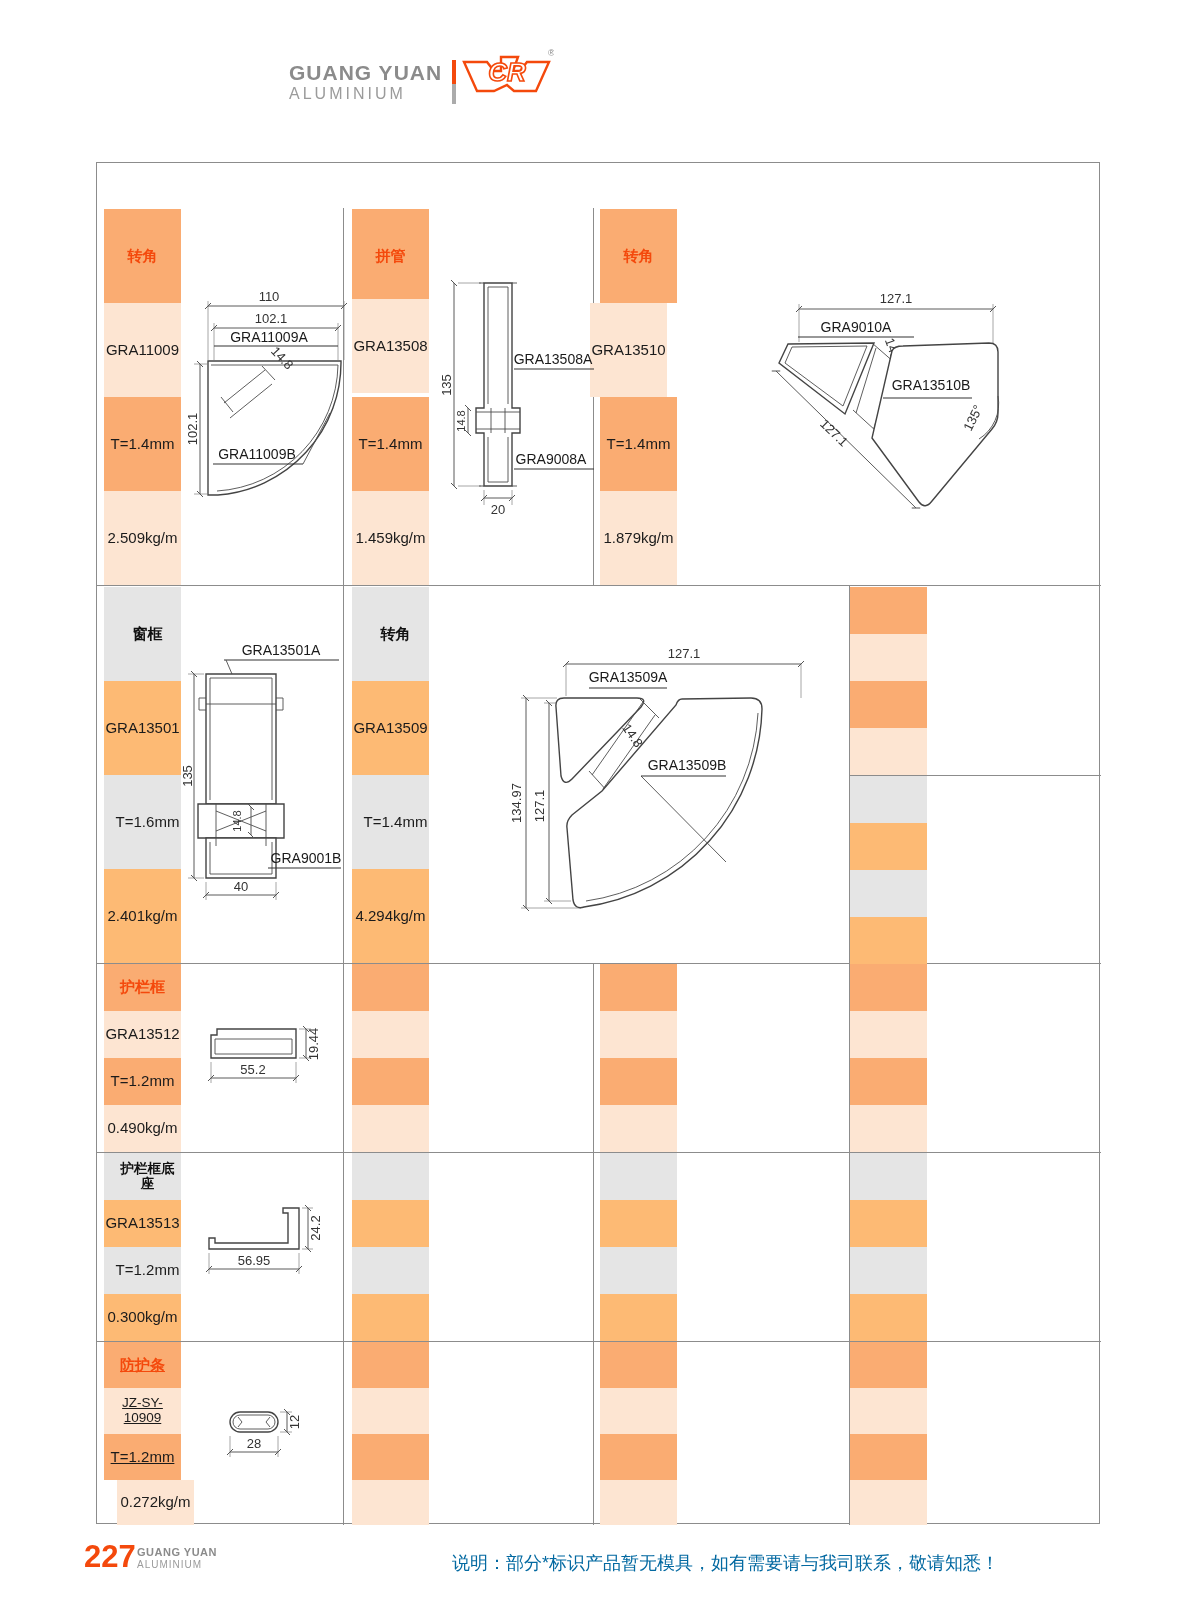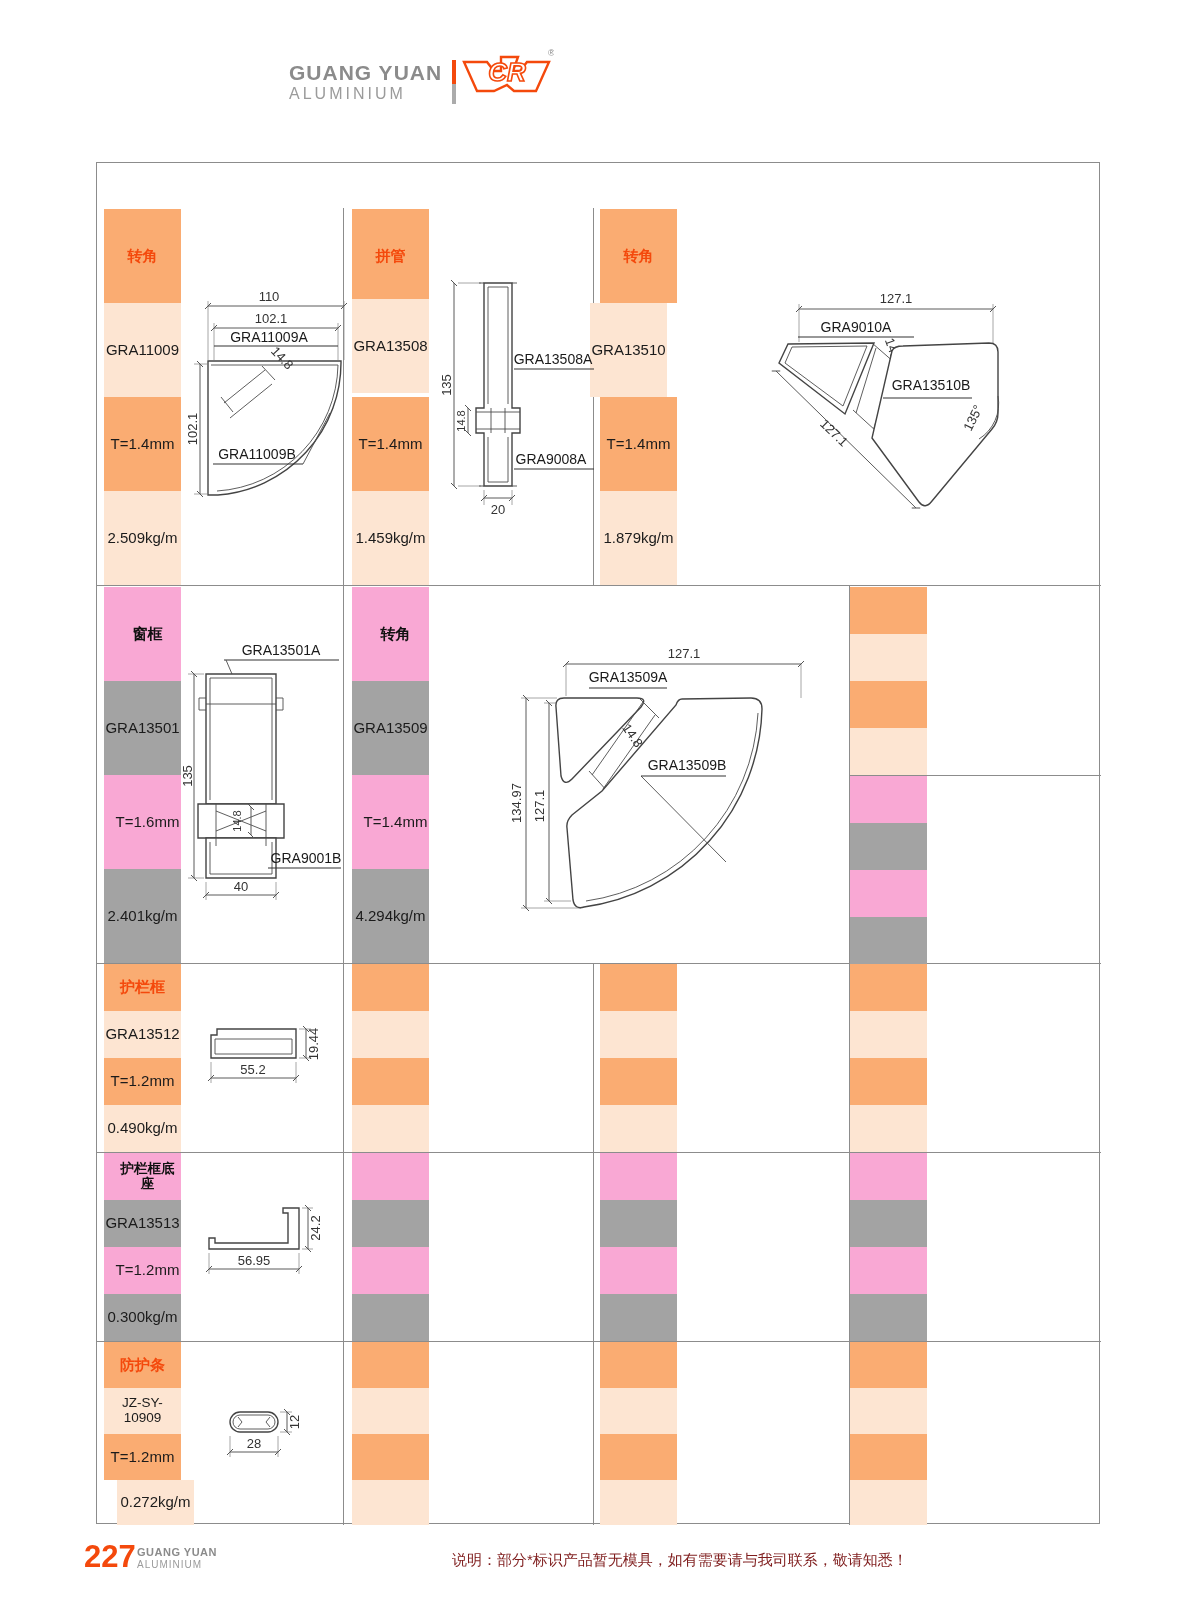--- a/index.html
+++ b/index.html
@@ -13,23 +13,23 @@
   .brand-divider { position:absolute; left:452px; top:60px; width:4px; height:44px;
                    background:linear-gradient(#F4490C 0 55%, #ababab 55% 100%); }
   .cr-logo { position:absolute; left:462px; top:48px; }
 
   
   .catalog { position:absolute; left:96px; top:162px; width:1004px; height:1362px; border:1px solid #8C8C8C; background:#fff; }
   .title-bar { position:absolute; left:0; top:0; width:100%; height:45px; background:#F4490C; color:#fff;
                display:flex; align-items:center; justify-content:center; font-size:25px; font-weight:700; letter-spacing:2px; }
   .bd { position:absolute; width:77px; display:flex; align-items:center; justify-content:center;
         text-align:center; font-size:15px; color:#1b1b1b; line-height:1.1; }
-  .h94 { height:94px; } .h47 { height:47px; } .h46 { height:46px; } .h45 { height:45px; }
+  .h94 { height:94px; } .h47 { height:47px; } .h46 { height:46px;text-decoration:underline; } .h45 { height:45px; }
   .o1 { background:#FAAC72; } .o2 { background:#FDE5D2; }
-  .g1 { background:#f9a8d4;padding-left:10px; } .g2 { background:#a3a3a3; }
+  .g1 { background:#e5e5e5;padding-left:10px; } .g2 { background:#fdba74; }
   .cat-o { color:#F4490C; font-weight:700; }
   .cat-g { color:#111; font-weight:700; }
   .sm { font-size:13.5px; }
   .hline { position:absolute; height:1px; background:#8C8C8C; left:0; width:1004px; }
   .vline { position:absolute; width:1px; background:#8C8C8C; }
 
   
   .draw { position:absolute; overflow:visible; }
   .draw text { font-family:"Liberation Sans", sans-serif; }
   .dt  { font-size:13px; fill:#333; text-anchor:middle; }
@@ -38,21 +38,21 @@
   .dim { stroke:#5a5a5a; stroke-width:1; marker-start:url(#tk); marker-end:url(#tk); }
   .ext { stroke:#8f8f8f; stroke-width:0.8; }
   .thin { stroke:#4c4c4c; stroke-width:0.9; fill:none; }
   .shape { fill:#fff; stroke:#444; stroke-width:1.4; }
   .ll { stroke:#333; stroke-width:1.1; }
 
   
   .page-num { position:absolute; left:84px; top:1539px; font-size:31px; font-weight:800; color:#F4490C; }
   .foot-b1 { position:absolute; left:137px; top:1546px; font-size:11px; font-weight:700; color:#8b8b8b; letter-spacing:0.5px; }
   .foot-b2 { position:absolute; left:137px; top:1559px; font-size:10px; color:#9b9b9b; letter-spacing:1px; }
-  .foot-note { position:absolute; left:452px; top:1551px; font-size:15px; color:#7f1d1d; }
+  .foot-note { position:absolute; left:452px; top:1551px; font-size:18px; color:#0369a1; }
 </style>
 </head>
 <body>
 
 <div class="page">
 
   <svg width="0" height="0" style="position:absolute">
     <defs>
       <marker id="tk" markerWidth="8" markerHeight="8" refX="4" refY="4" orient="auto">
         <path d="M1,7 L7,1" stroke="#555" stroke-width="1" fill="none"></path>

